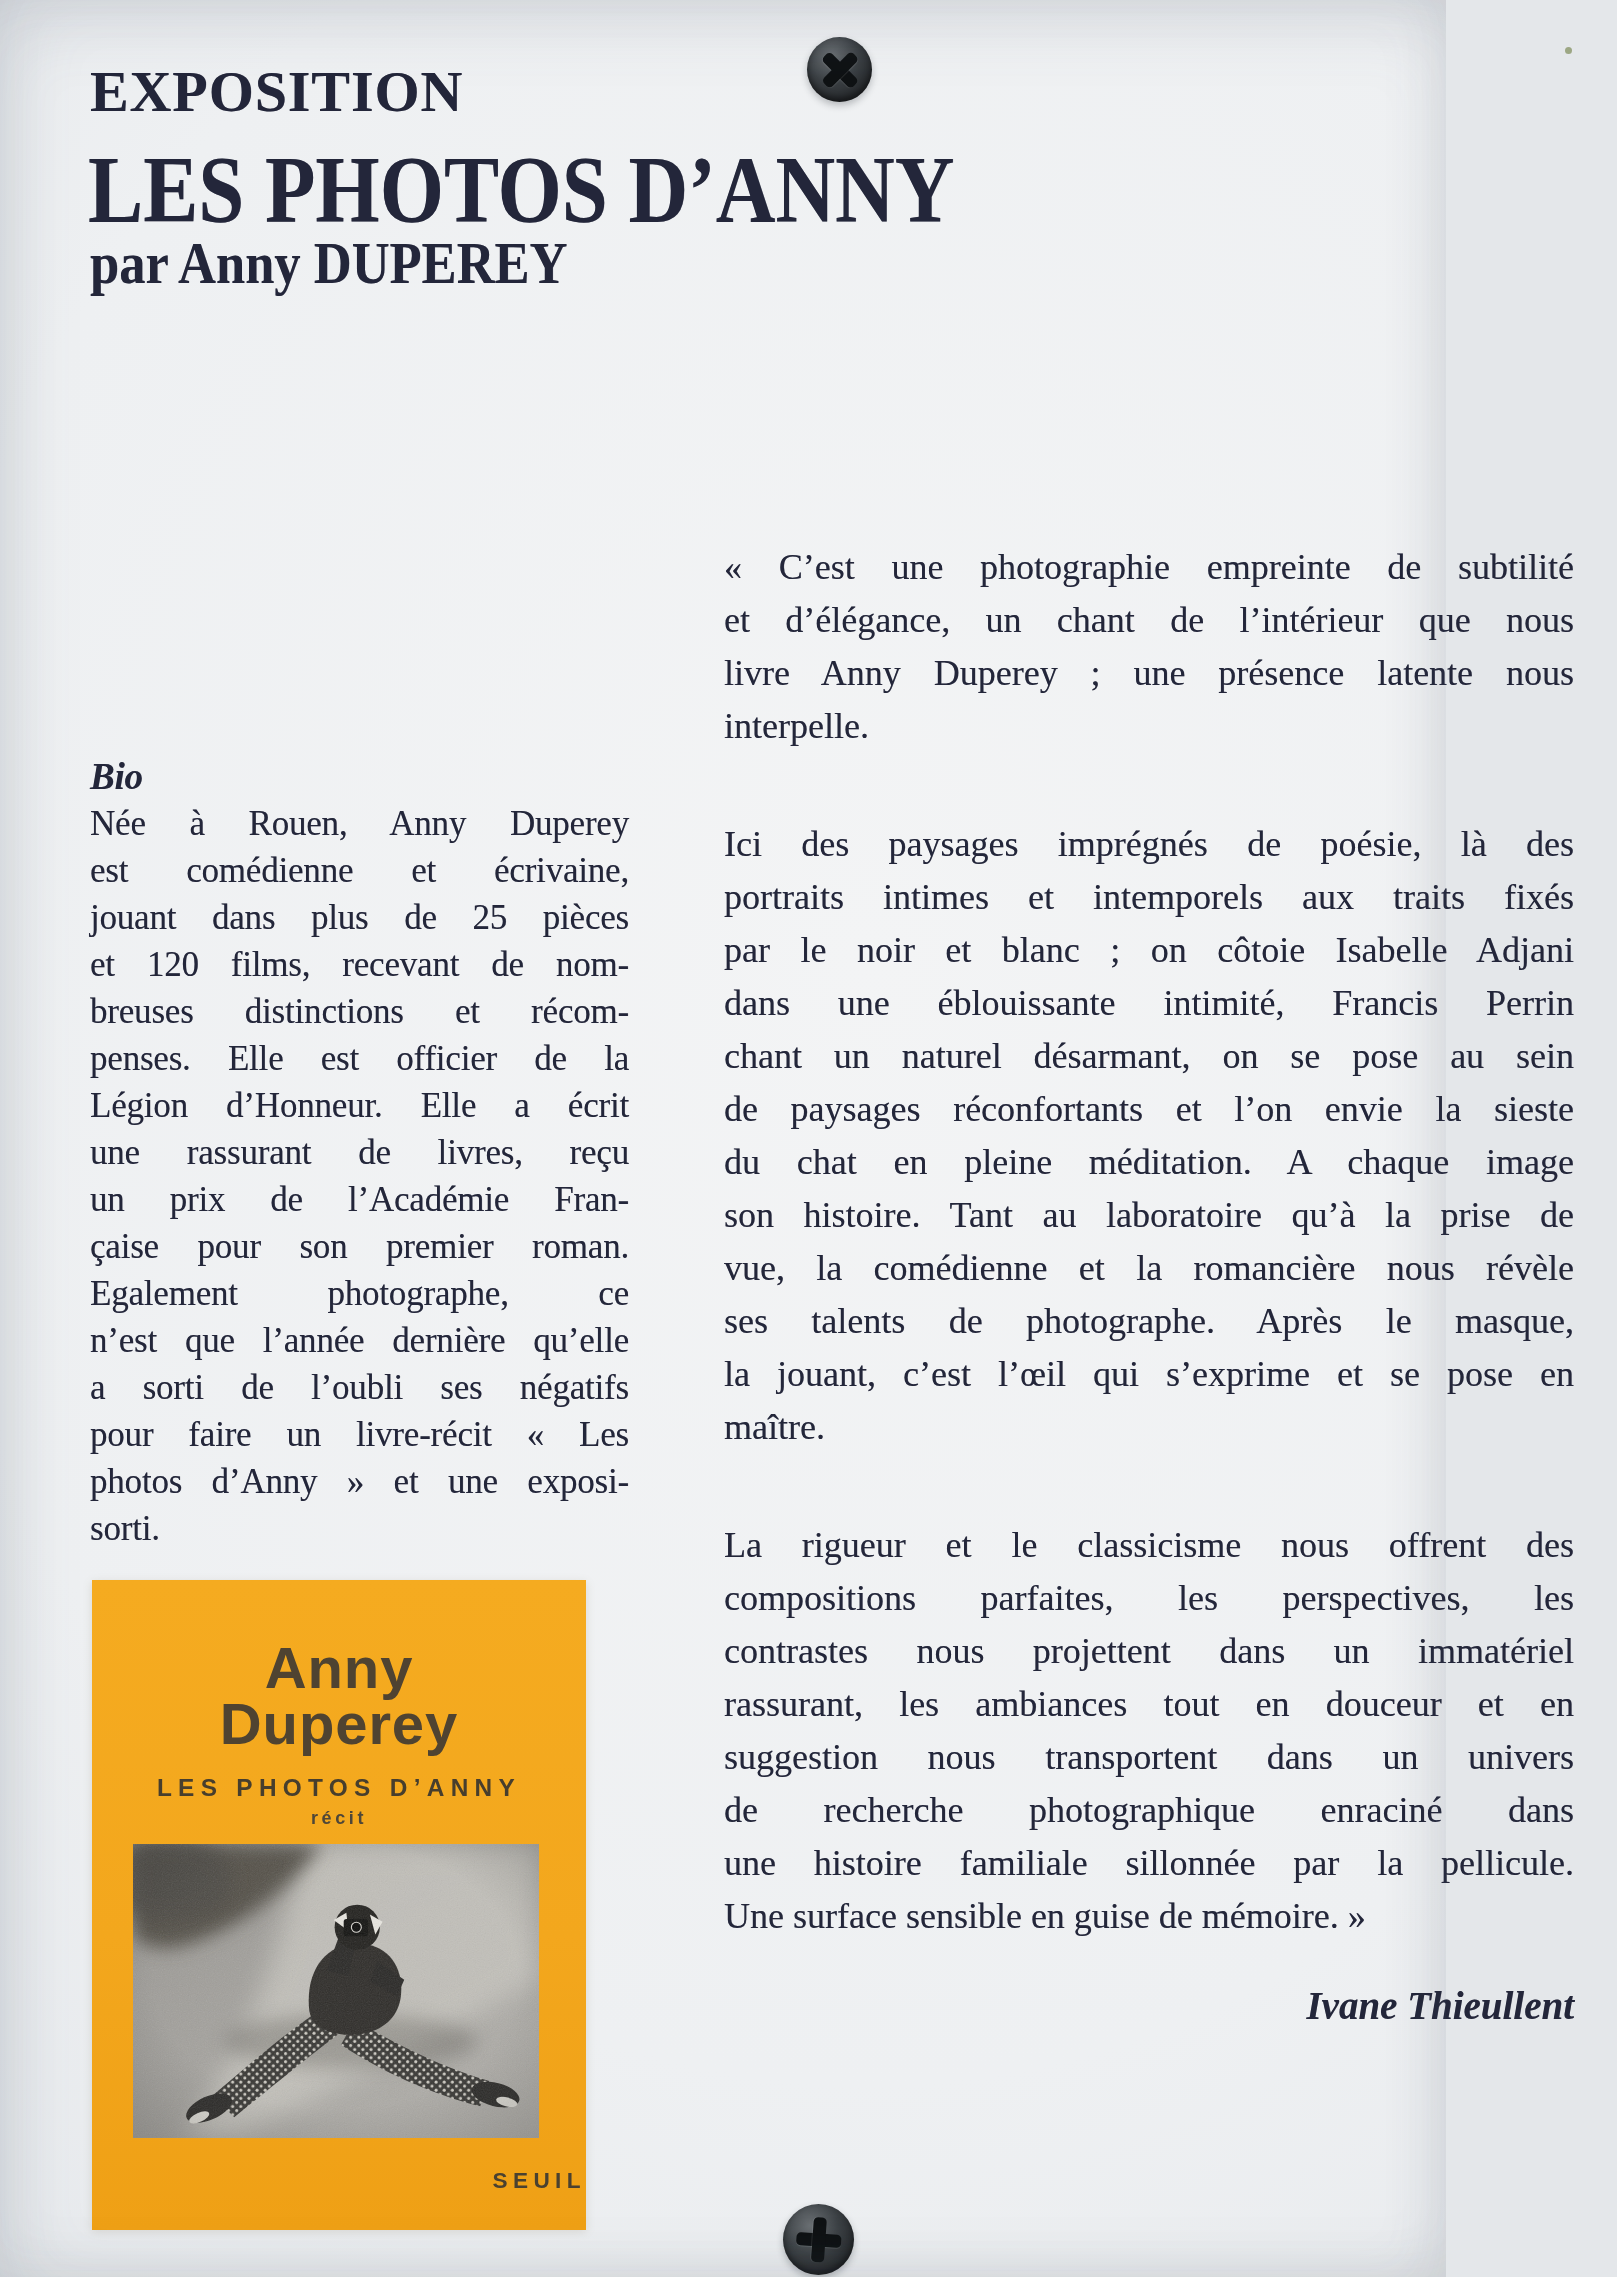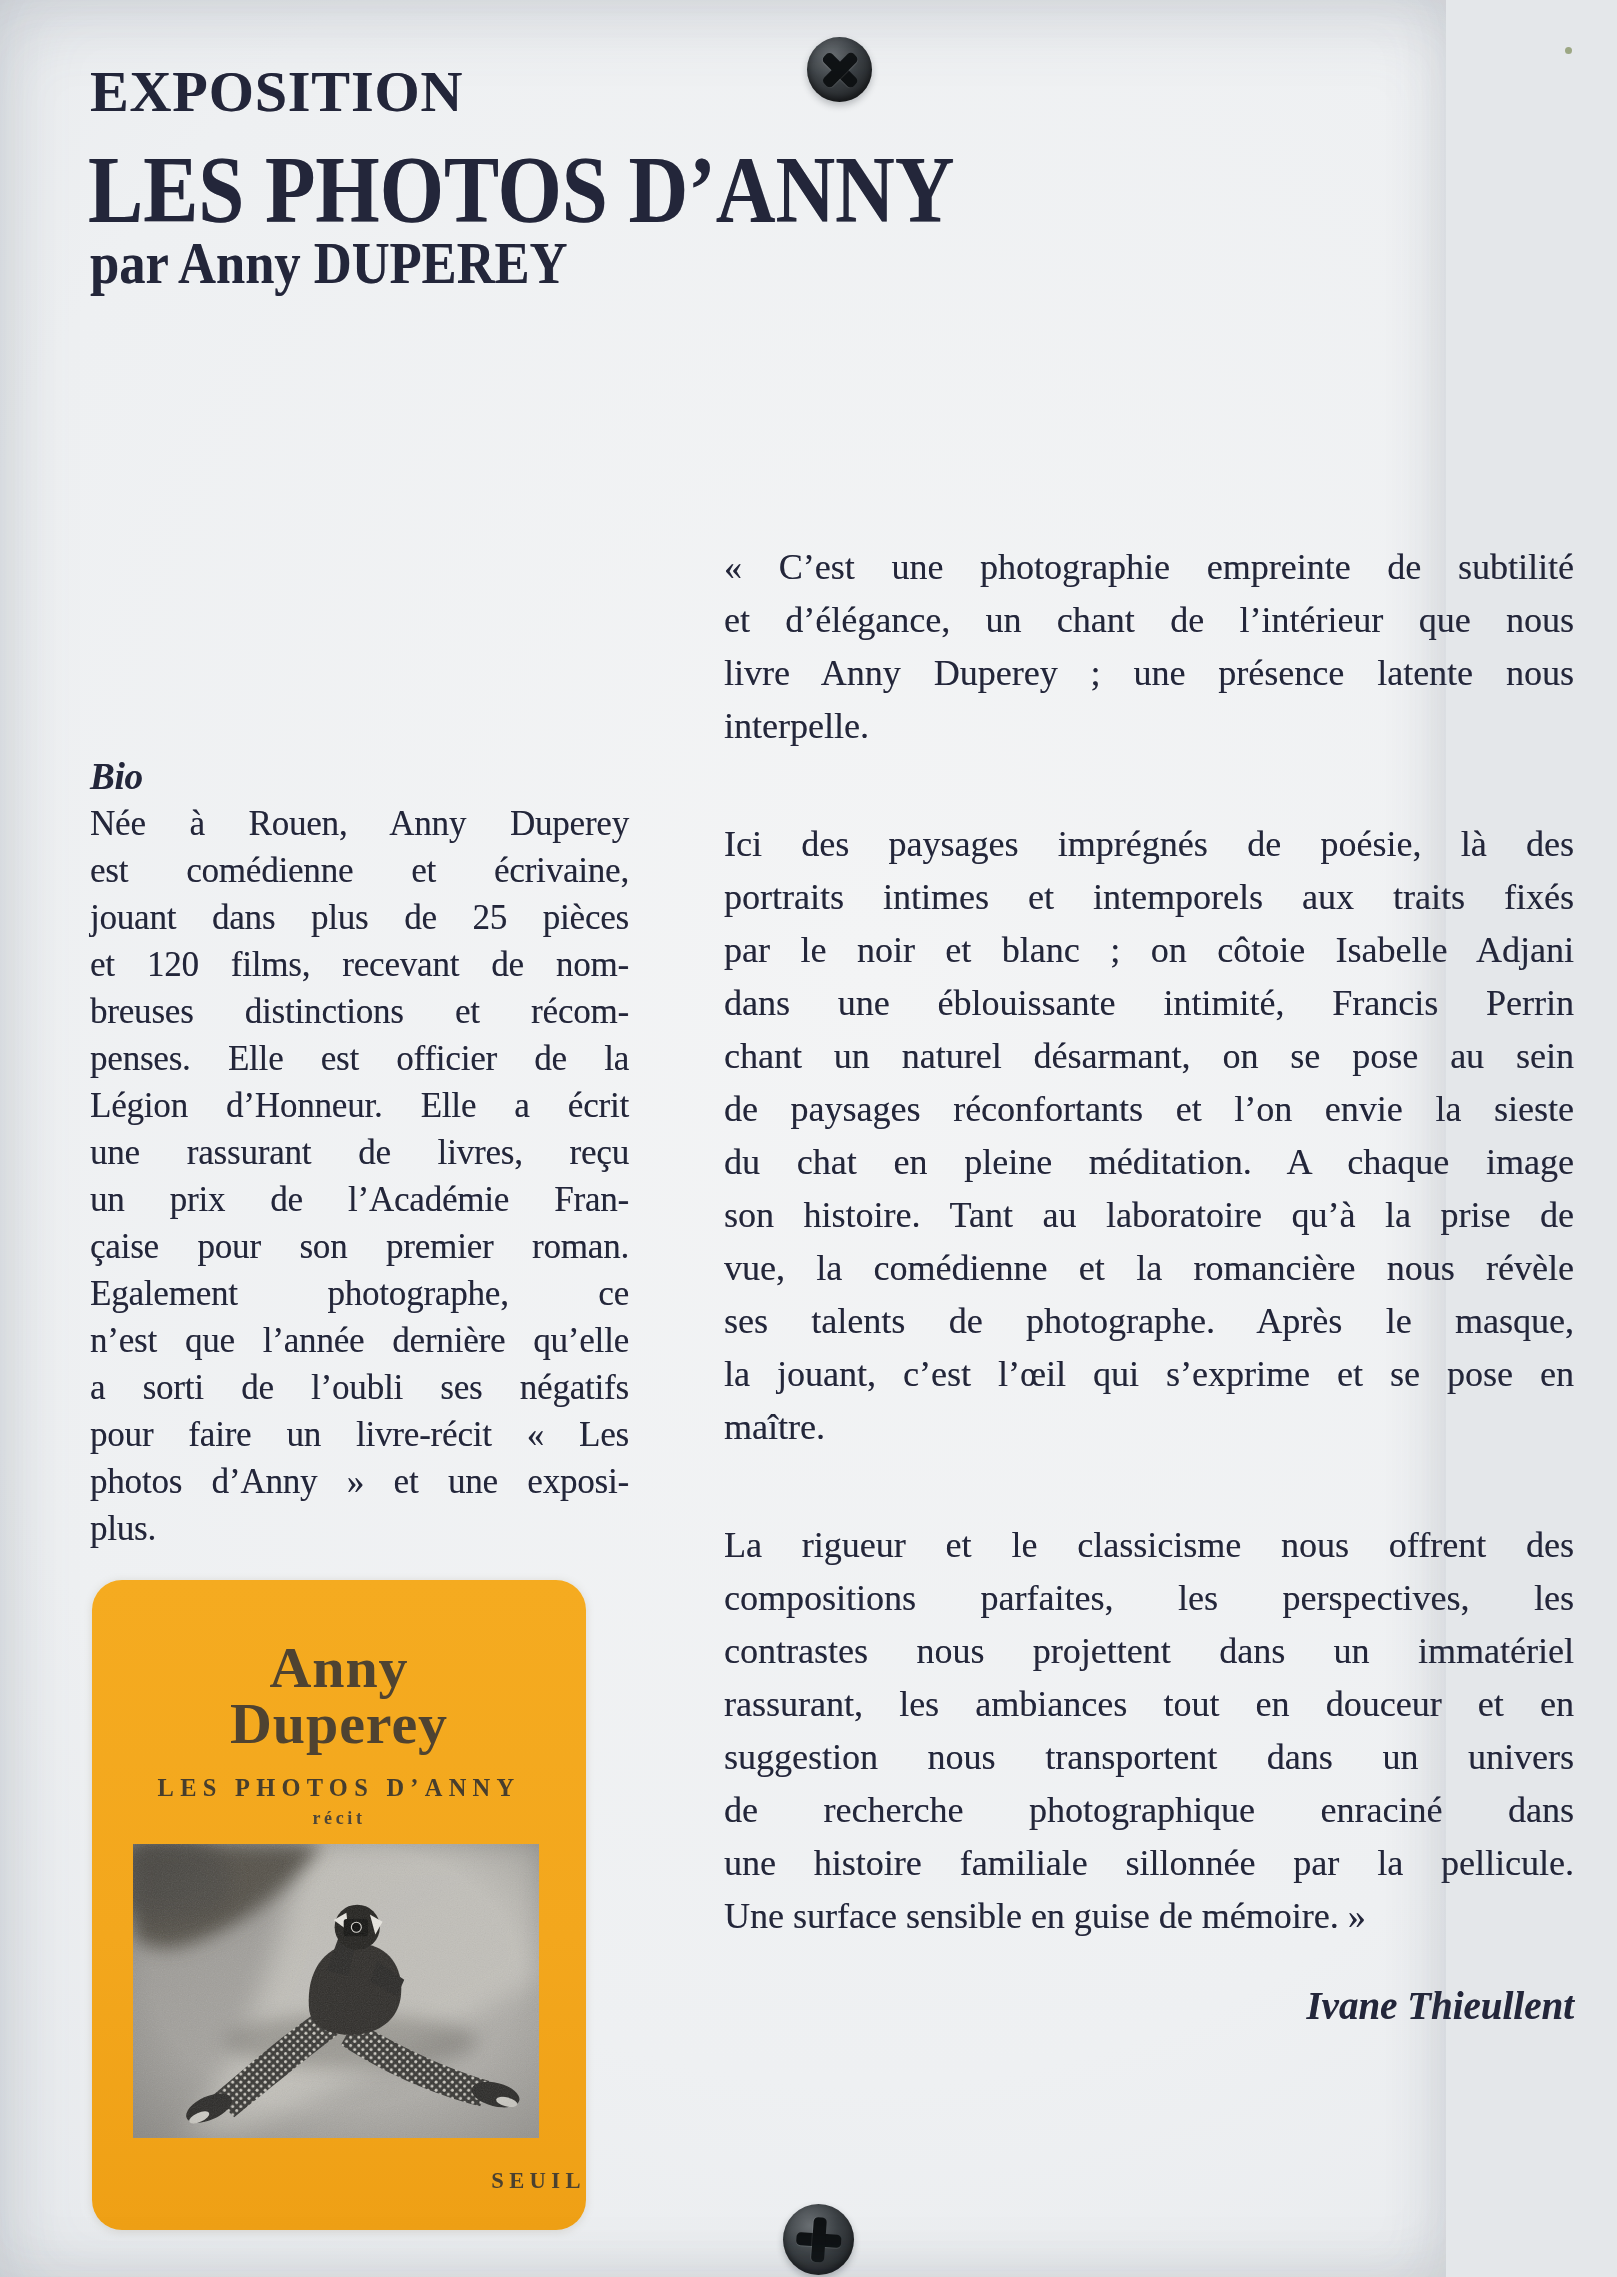--- a/index.html
+++ b/index.html
@@ -72,22 +72,21 @@
   .signature{
     margin-top:40px;text-align:right;
     font-weight:700;font-style:italic;font-size:39px;
   }
 
   
   .cover{
     position:absolute;left:92px;top:1580px;width:494px;height:650px;
     background:linear-gradient(180deg,#f5ab20 0%, var(--cover-yellow) 55%, #efa015 100%);
     box-shadow:0 1.8px 9px rgba(120,110,80,.18);
-    font-family:Liberation Serif, serif;
-    border-radius:30px;
+    font-family:Liberation Sans, sans-serif;
   }
   .cover-author{
     position:absolute;left:0;top:60px;width:100%;
     text-align:center;color:#4f4331;font-weight:700;
     font-size:58px;line-height:56px;letter-spacing:0.9px;
   }
   .cover-title{
     position:absolute;left:0;top:194px;width:100%;
     text-align:center;color:#473e2d;font-weight:700;
     font-size:24.4px;letter-spacing:6.3px;
@@ -163,21 +162,21 @@
         <div class="tline">penses. Elle est officier de la</div>
         <div class="tline">Légion d’Honneur. Elle a écrit</div>
         <div class="tline">une rassurant de livres, reçu</div>
         <div class="tline">un prix de l’Académie Fran-</div>
         <div class="tline">çaise pour son premier roman.</div>
         <div class="tline">Egalement photographe, ce</div>
         <div class="tline">n’est que l’année dernière qu’elle</div>
         <div class="tline">a sorti de l’oubli ses négatifs</div>
         <div class="tline">pour faire un livre-récit « Les</div>
         <div class="tline">photos d’Anny » et une exposi-</div>
-        <div class="tline last">plus.</div>
+        <div class="tline last">sorti.</div>
       </div>
   </section>
 
   <section class="quote-col ink">
     <div class="quote-para p1">
         <div class="tline">« C’est une photographie empreinte de subtilité</div>
         <div class="tline">et d’élégance, un chant de l’intérieur que nous</div>
         <div class="tline">livre Anny Duperey ; une présence latente nous</div>
         <div class="tline last">interpelle.</div>
       </div>

